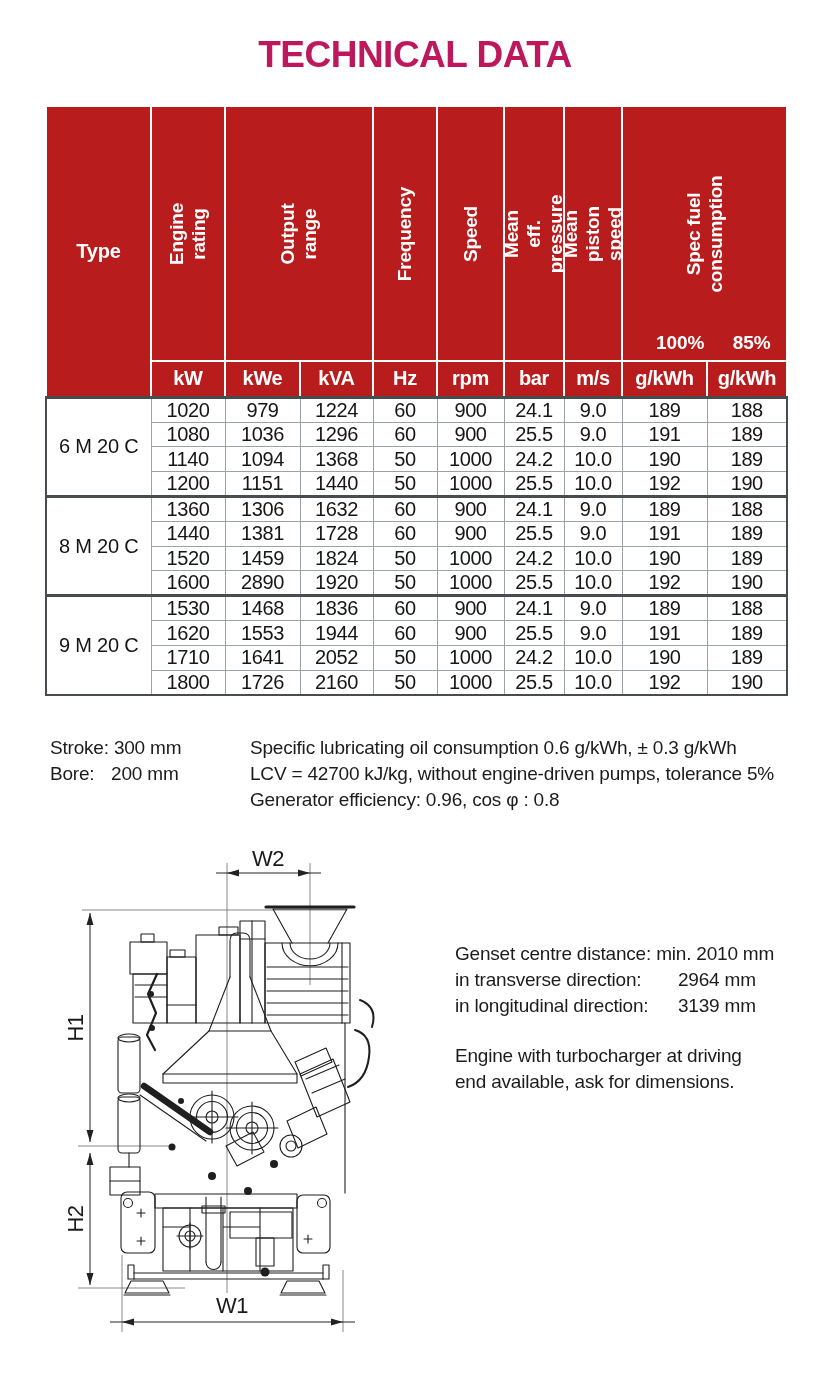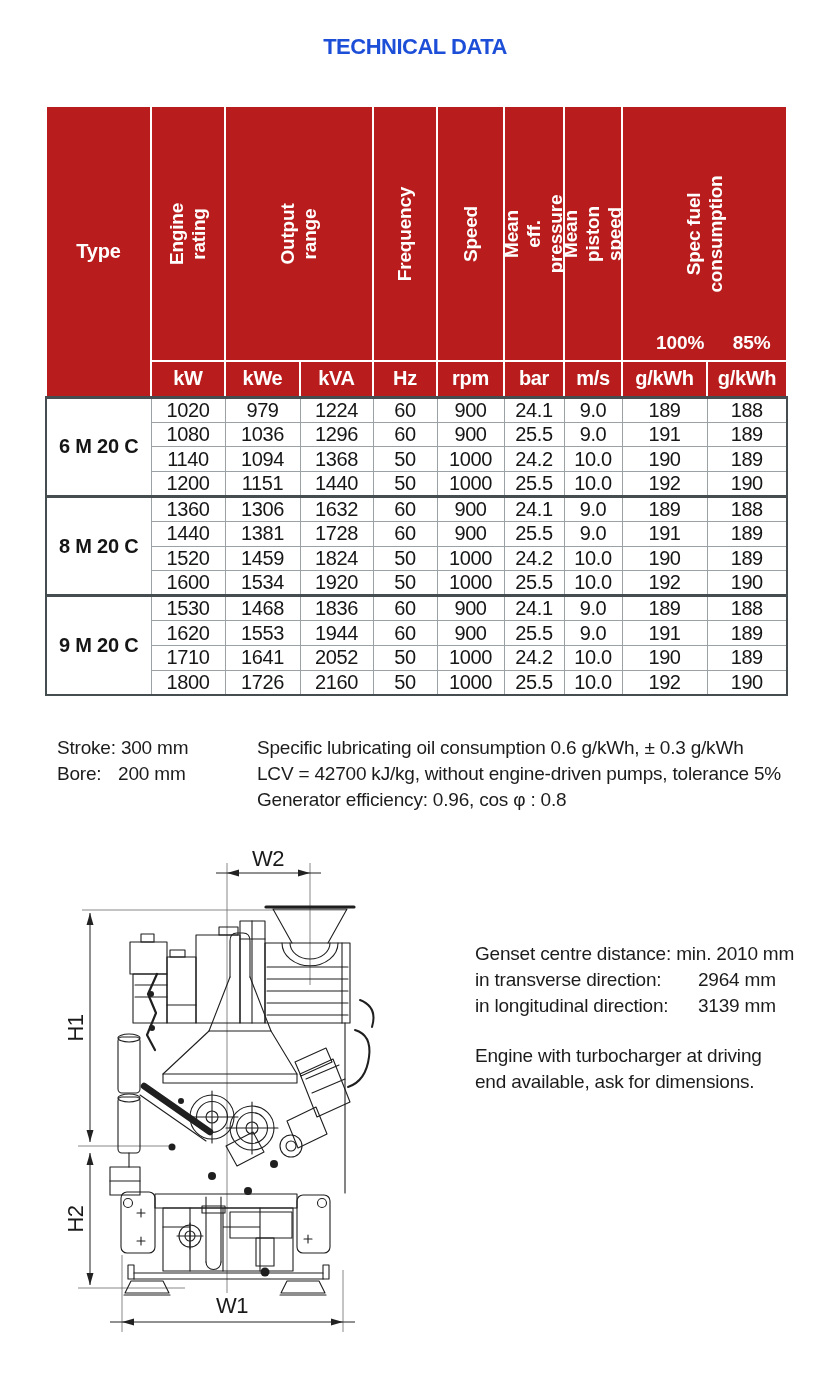--- a/index.html
+++ b/index.html
@@ -3,21 +3,21 @@
 <meta charset="utf-8">
 <style>
   * { margin:0; padding:0; box-sizing:border-box; }
   html,body { background:#fff; }
   .page {
     position:relative; width:830px; height:1382px; background:#ffffff;
     font-family:"Liberation Sans", sans-serif; color:#1c1c1c; overflow:hidden;
   }
   .title {
     position:absolute; top:34px; left:0; width:100%;
-    text-align:center; font-size:22px; font-weight:bold; letter-spacing:-0.5px; color:#1d4ed8;
+    text-align:center; font-size:37px; font-weight:bold; letter-spacing:-0.5px; color:#be185d;
   }
   
   .spec-table {
     position:absolute; left:45px; top:105px; width:741px;
     border-collapse:collapse; table-layout:fixed;
   }
   .spec-table thead th {
     background:#b91c1c; color:#fff; border:2px solid #fff;
     font-weight:bold; vertical-align:middle; text-align:center;
   }
@@ -34,36 +34,36 @@
   .load-levels span:first-child { width:52%; text-align:center; }
   .load-levels span:last-child  { width:48%; text-align:center; }
   th.unit { height:36px; font-size:20px; letter-spacing:-0.3px; }
   .spec-table tbody { border:2px solid #454d50; }
   .spec-table tbody td {
     background:#fff; border:1px solid #9aa2a5; height:24.7px;
     text-align:center; font-size:20px; letter-spacing:-0.4px; color:#161616; padding:0;
   }
   .spec-table tbody tr.group-start td { border-top:3px solid #454d50; }
   .spec-table tbody td.type-cell {
-    font-weight:bold; font-size:20px; letter-spacing:-0.2px; border-left:2px solid #454d50;
+    font-weight:normal; font-size:20px; letter-spacing:-0.2px; border-left:2px solid #454d50;
   }
   
   .notes {
     position:absolute; left:50px; top:735px; display:flex;
     font-size:19px; line-height:26px; letter-spacing:-0.2px;
   }
-  .notes-left { width:200px;margin-left:7px; }
+  .notes-left { width:200px; }
   .note-row .nlab { display:inline-block; min-width:56px; }
   .notes-right div { white-space:nowrap; }
   
   .engine-svg { position:absolute; left:60px; top:845px; }
   .engine-svg text { font-family:"Liberation Sans",sans-serif; font-size:22px; fill:#1a1a1a; letter-spacing:-0.5px; }
   .fig-notes {
     position:absolute; left:455px; top:941px; width:350px;
-    font-size:19px; line-height:26px; letter-spacing:-0.2px;margin-left:20px;
+    font-size:19px; line-height:26px; letter-spacing:-0.2px;
   }
   .fig-notes p { white-space:nowrap; }
   .mt1 { margin-top:30px; }
   .mt2 { margin-top:24px; }
   .liner-row { display:flex;align-items:flex-end; }
   .liner-row .llab { width:223px; }
 </style>
 </head>
 <body>
 
@@ -201,21 +201,21 @@
           <td>1824</td>
           <td>50</td>
           <td>1000</td>
           <td>24.2</td>
           <td>10.0</td>
           <td>190</td>
           <td>189</td>
         </tr>
         <tr>
           <td>1600</td>
-          <td>1534</td>
+          <td>2890</td>
           <td>1920</td>
           <td>50</td>
           <td>1000</td>
           <td>25.5</td>
           <td>10.0</td>
           <td>192</td>
           <td>190</td>
         </tr>
         <tr class="group-start">
           <td rowspan="4" class="type-cell">9 M 20 C</td>

